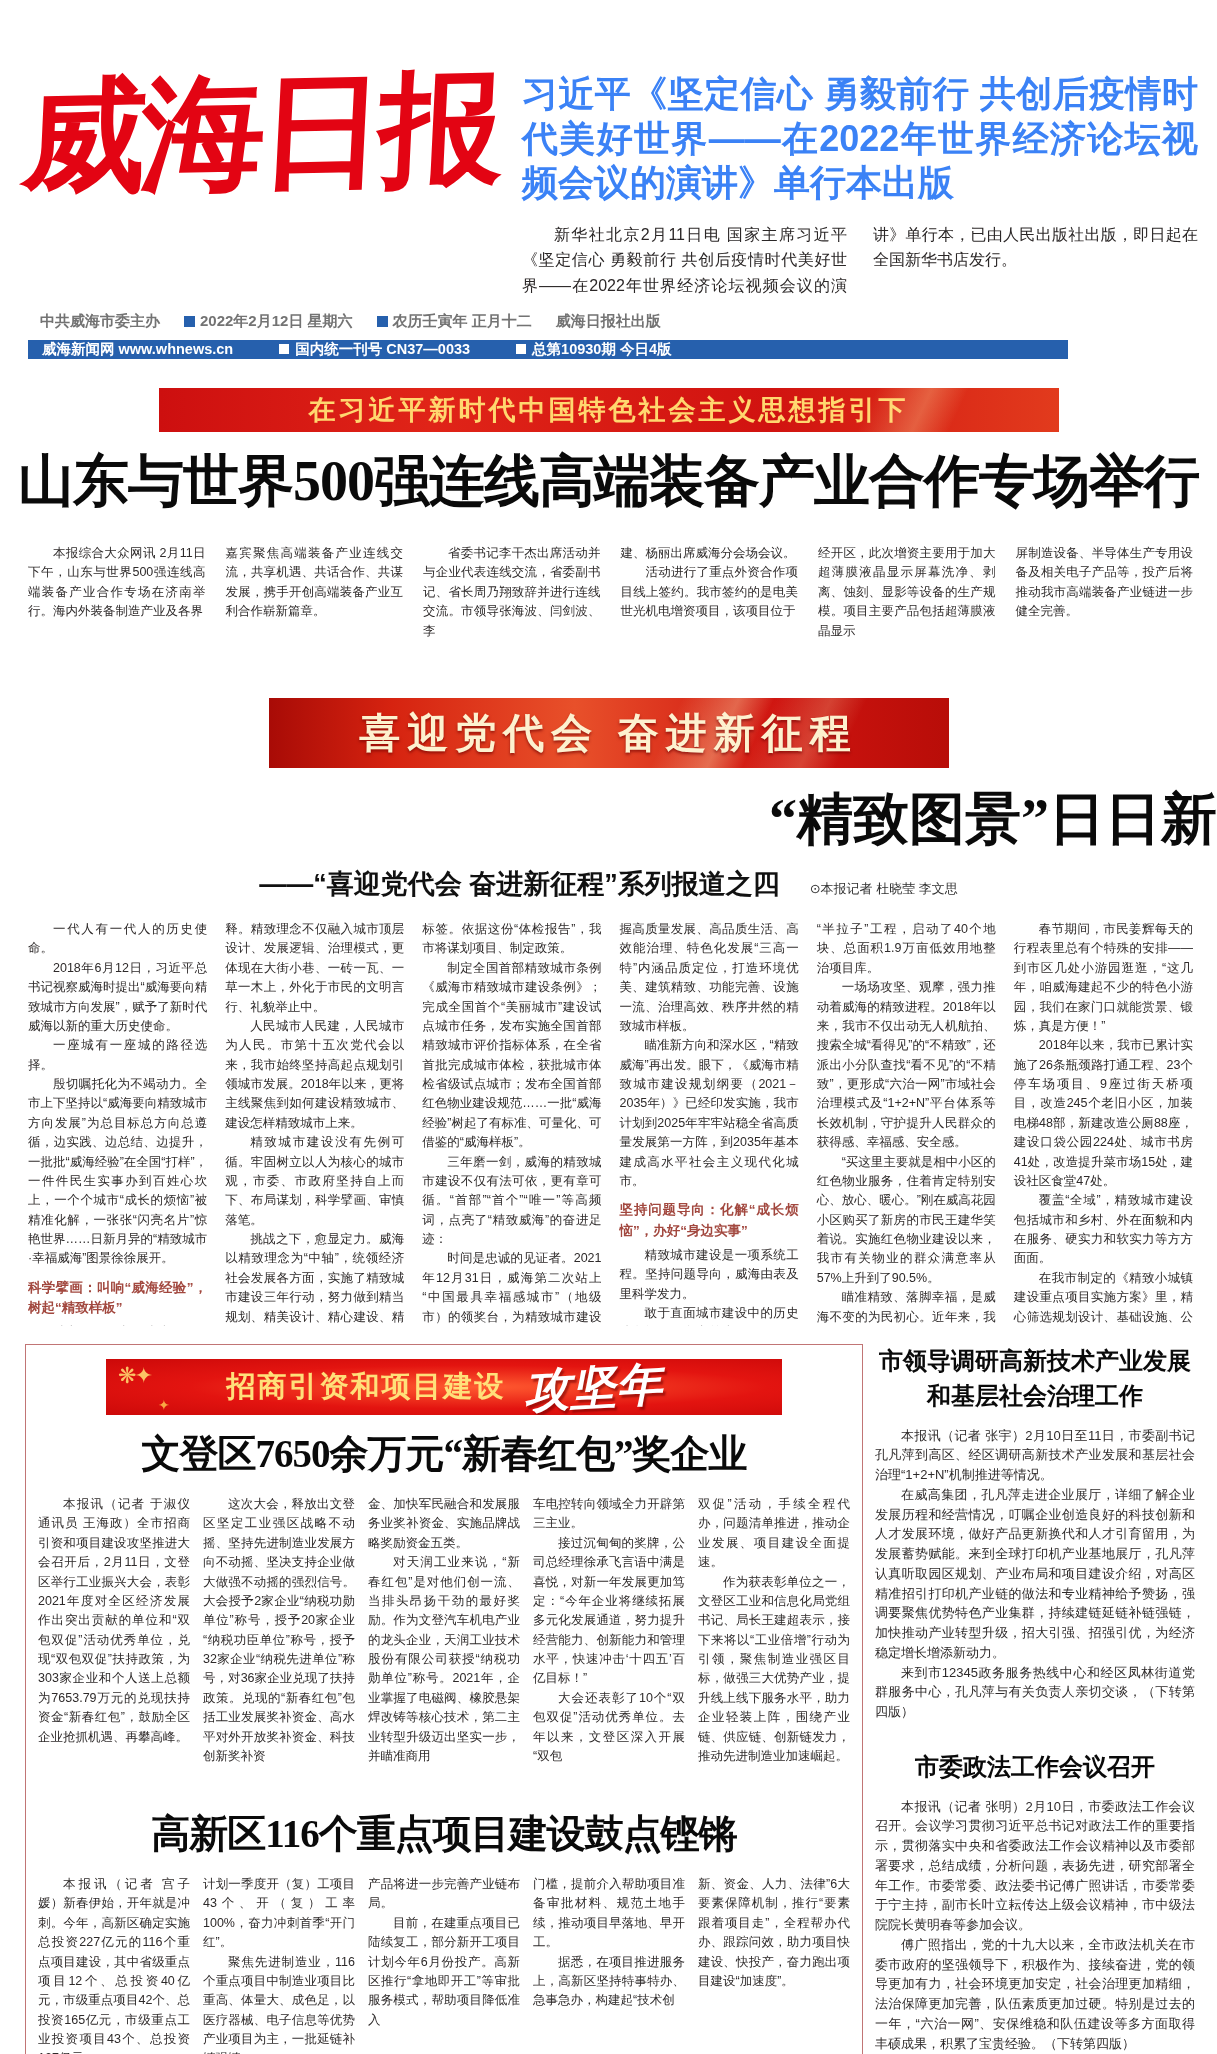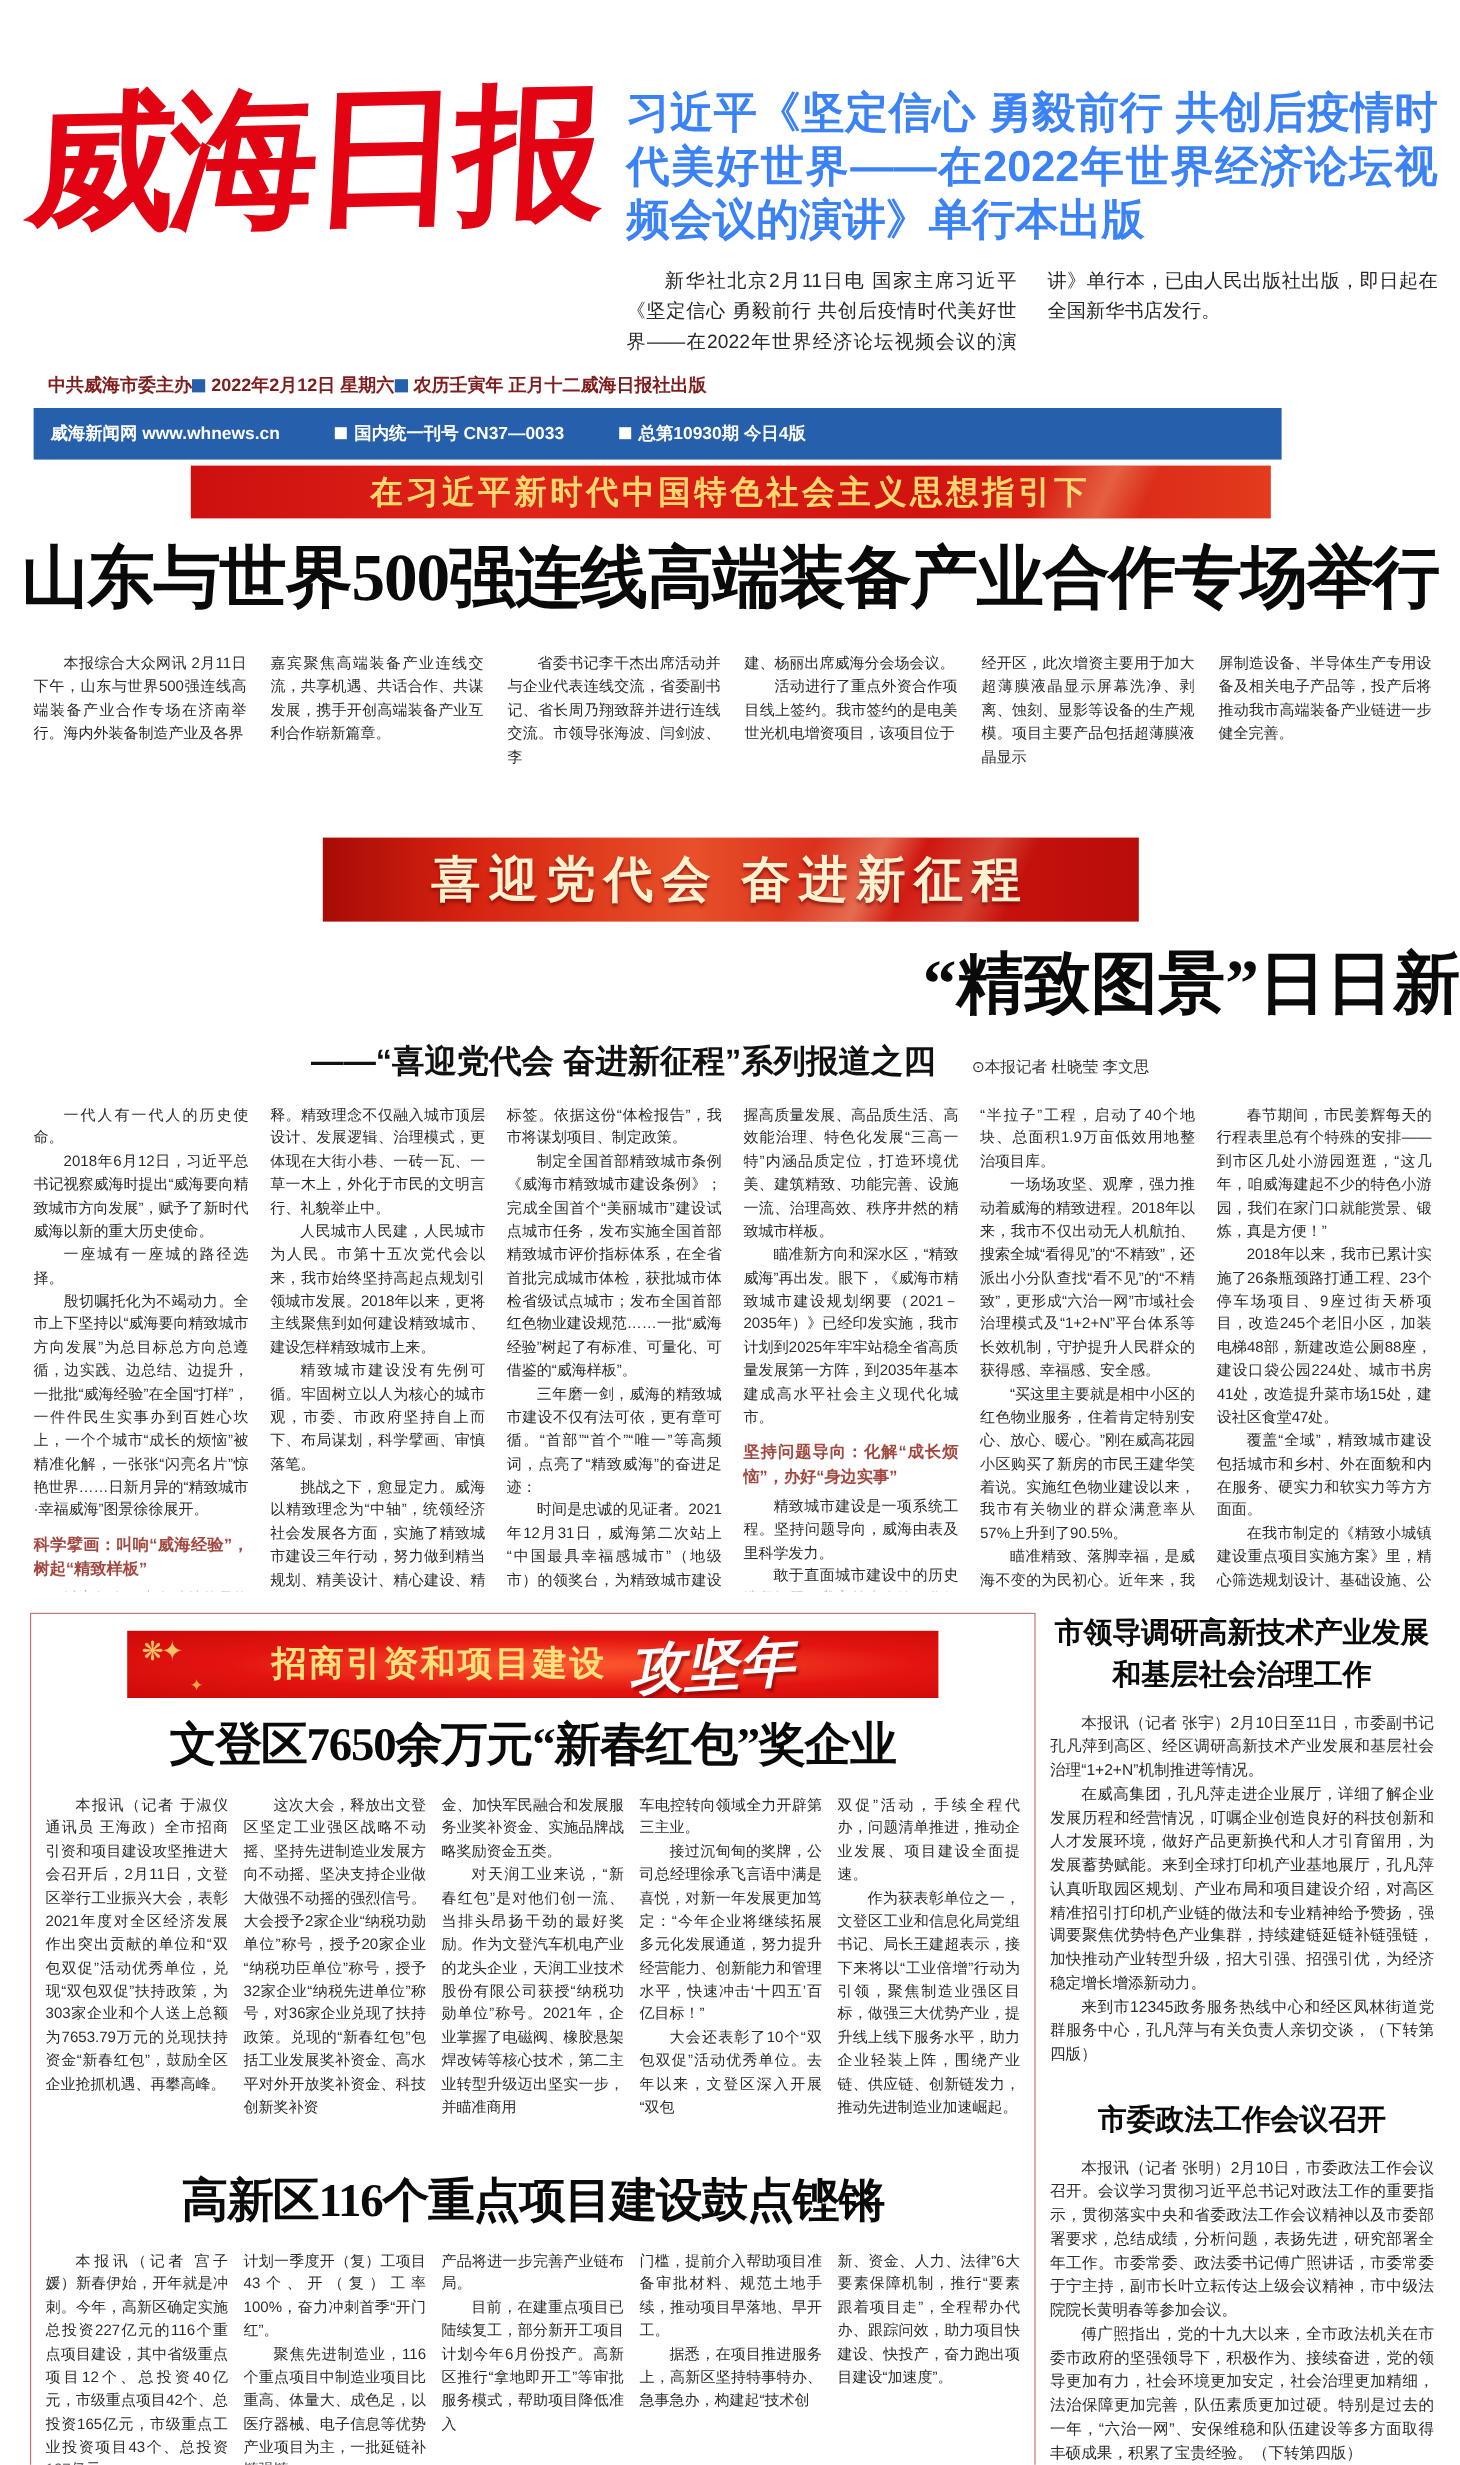--- a/index.html
+++ b/index.html
@@ -10,24 +10,24 @@
   .header{position:relative;height:372px;}
   .masthead{position:absolute;left:22px;top:58px;width:500px;height:170px;
     font-family:"DejaVu Serif",serif;font-weight:900;font-size:124px;line-height:1.2;
     color:#e30413;letter-spacing:-5px;transform:rotate(-1.2deg) skewX(-4deg);white-space:nowrap;}
   .top-article{position:absolute;left:522px;top:72px;width:676px;}
   .top-article h2{margin:0;font-size:36px;line-height:1.24;font-weight:900;color:#3b82f6;
     font-family:"Liberation Sans","DejaVu Sans",sans-serif;text-align:justify;}
   .top-article .ta-body{margin-top:16px;columns:2;column-gap:26px;font-size:16px;line-height:1.6;
     text-align:justify;color:#2b2727;}
   .top-article .ta-body p{margin:0;text-indent:2em;}
-  .info-line{position:absolute;left:40px;top:312px;display:flex;align-items:center;
-    font-size:15px;font-weight:bold;color:#7f1d1d;white-space:nowrap;}
+  .info-line{position:absolute;left:40px;top:312px;display:flex;align-items:center;gap:24px;
+    font-size:15px;font-weight:bold;color:#737373;white-space:nowrap;}
   .sq{display:inline-block;width:11px;height:11px;background:#2660ad;margin-right:5px;vertical-align:-1px;}
-  .blue-bar{position:absolute;left:28px;top:340px;width:1040px;height:43px;background:#2660ad;
+  .blue-bar{position:absolute;left:28px;top:340px;width:1040px;height:19px;background:#2660ad;
     display:flex;align-items:center;gap:46px;padding-left:14px;box-sizing:border-box;
     color:#fff;font-size:14.5px;font-weight:bold;white-space:nowrap;}
   .wsq{display:inline-block;width:10px;height:10px;background:#fff;margin-right:6px;}
 
   
   .banner1{width:900px;height:44px;margin:16px auto 0;position:relative;overflow:hidden;
     background:linear-gradient(90deg,#cd0f0f,#e02418 30%,#d11310 68%,#e23b1d);
     display:flex;align-items:center;justify-content:center;}
   .banner1 span{color:#ffd76f;font-size:27px;font-weight:900;letter-spacing:3px;}
   .banner1::after{content:"";position:absolute;inset:0;

